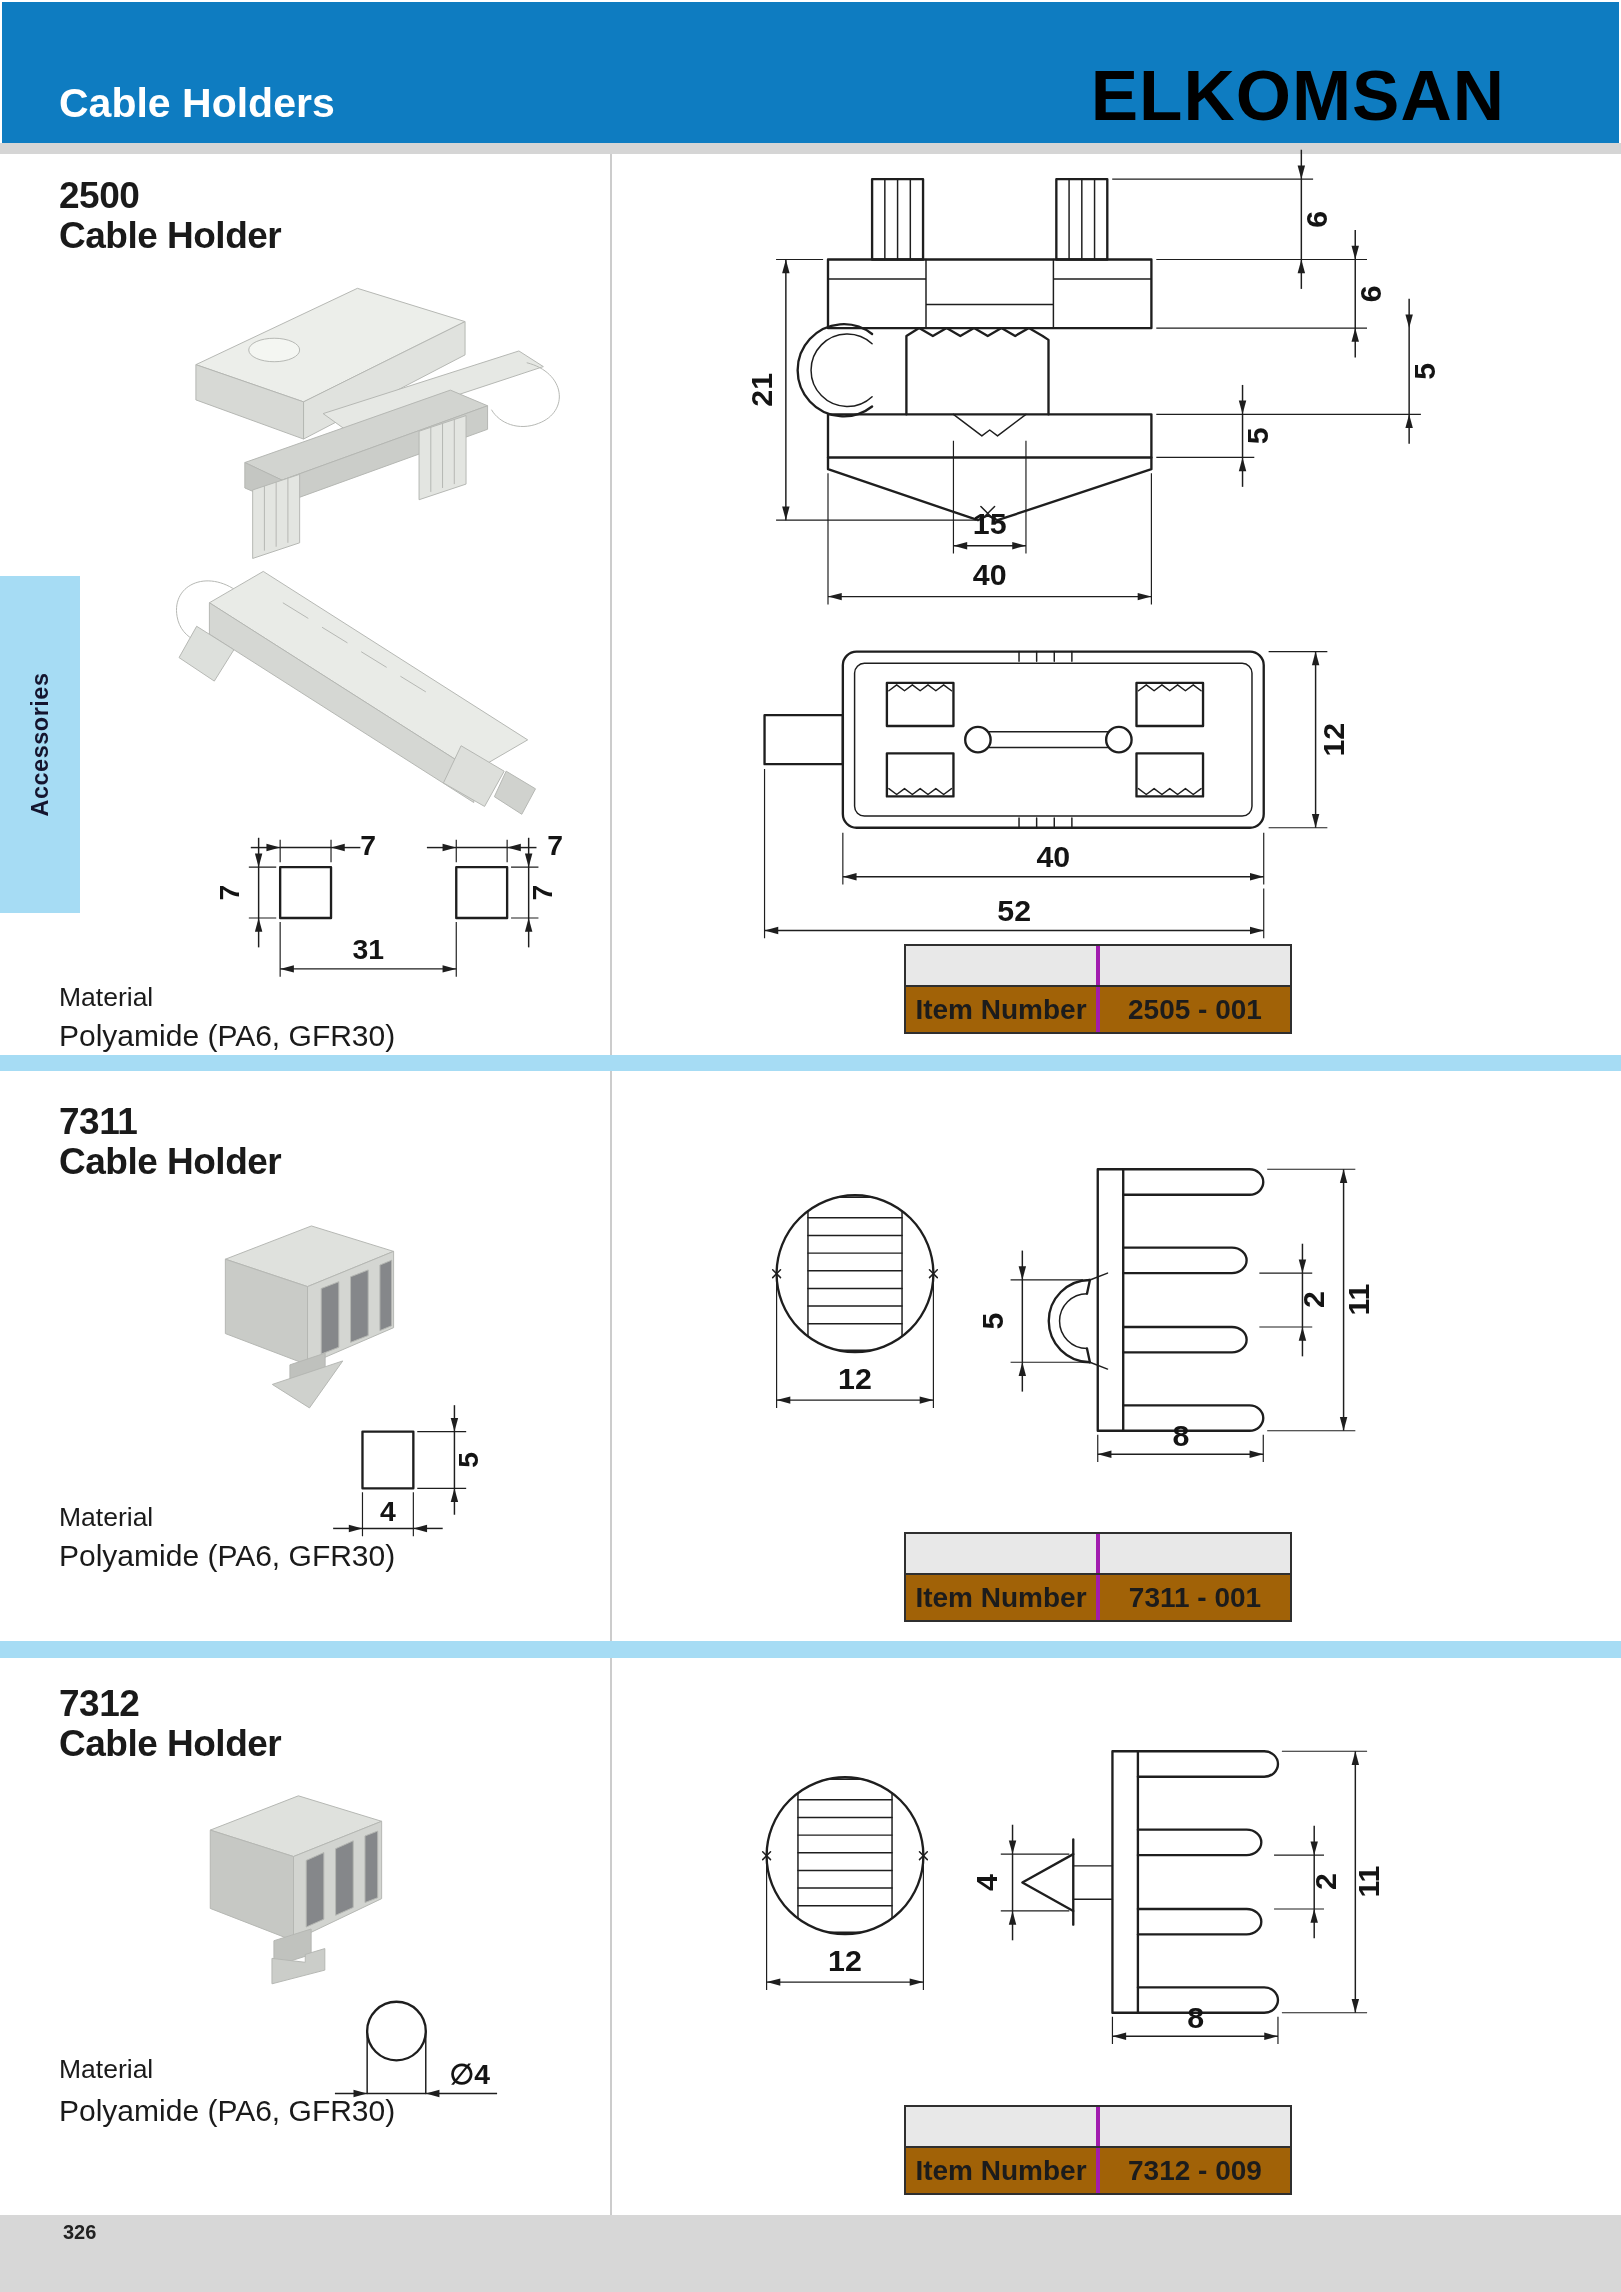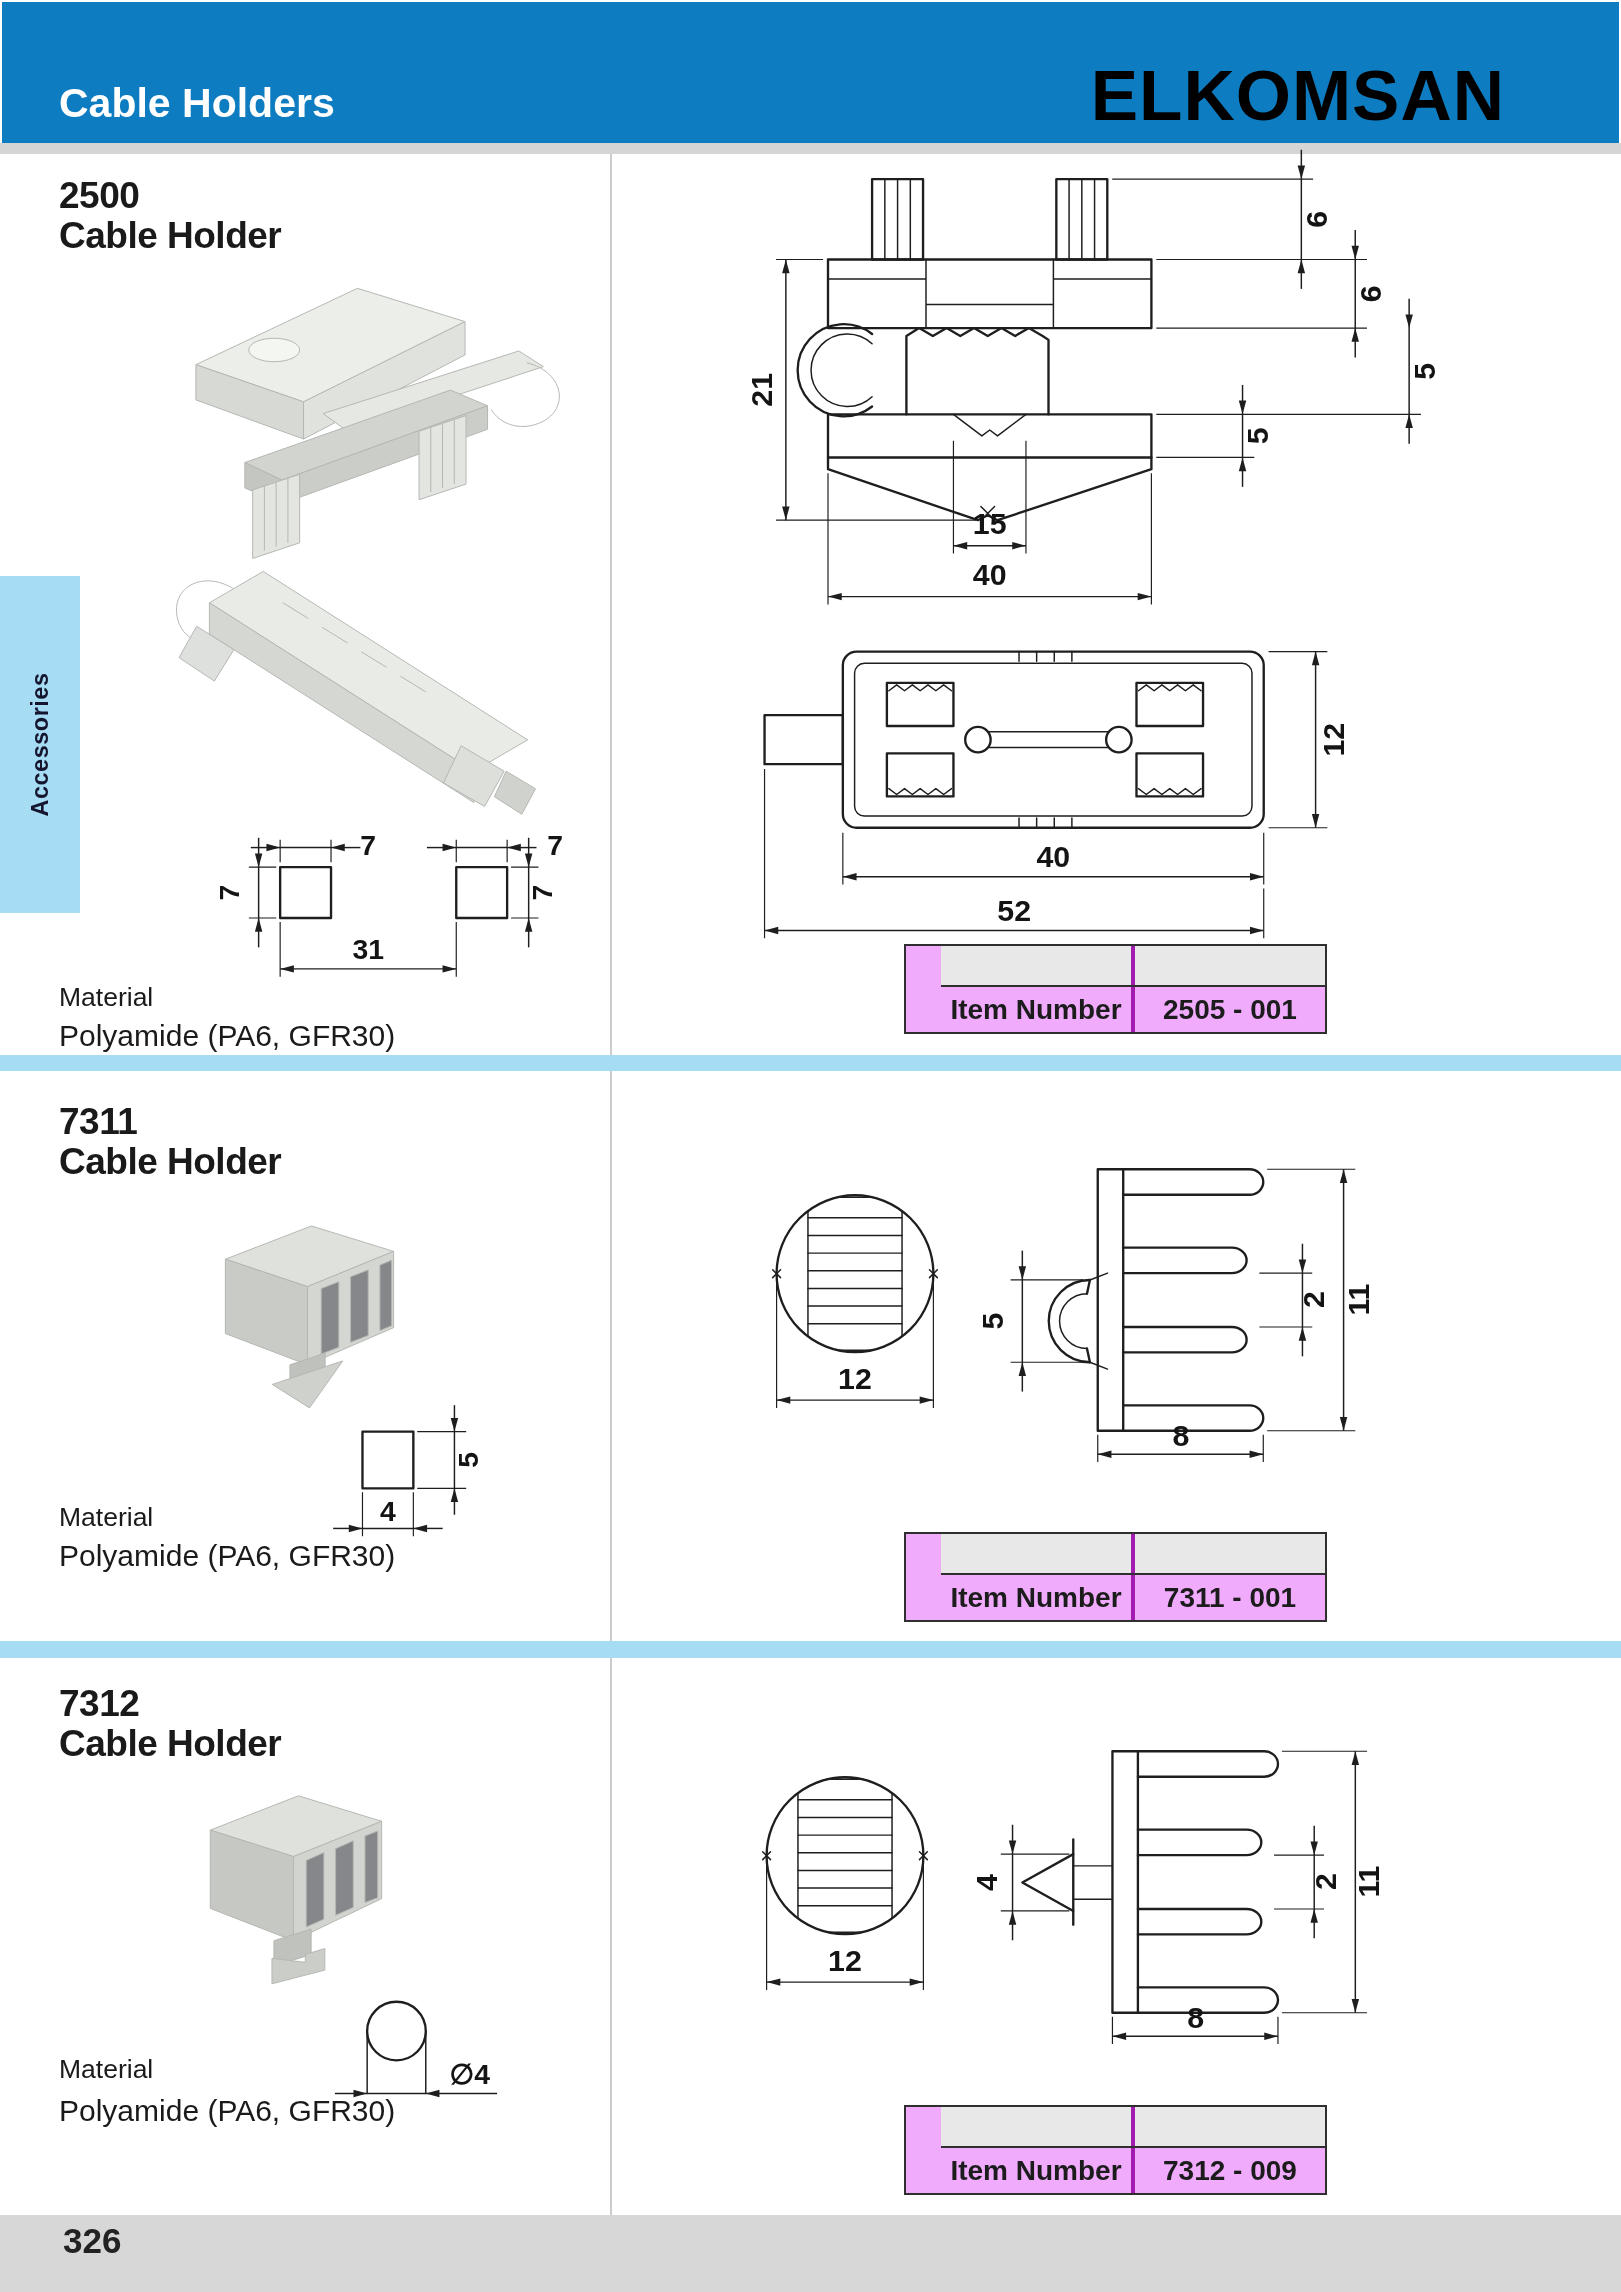--- a/index.html
+++ b/index.html
@@ -15,28 +15,28 @@
            color:#000000;letter-spacing:1px;}
   .h-strip{position:absolute;left:0;top:143px;right:0;height:10.8px;background:#d5d5d5;}
   
   .col-divider{position:absolute;left:610px;top:154px;width:2px;height:2061px;background:#cccccc;}
   .band{position:absolute;left:0;right:0;height:15.7px;background:#a6dcf4;}
   .sidebar{position:absolute;left:0;top:576px;width:80px;height:337px;background:#a6dcf4;
            display:flex;align-items:center;justify-content:center;}
   .sidebar span{transform:rotate(-90deg);white-space:nowrap;font-size:23.5px;font-weight:700;
                 color:#15152e;letter-spacing:0.5px;}
   .footer{position:absolute;left:0;top:2215px;right:0;height:77px;background:#d7d7d7;}
-  .pagenum{position:absolute;left:63px;top:2221px;font-size:35px;font-weight:700;color:#222222;}
+  .pagenum{position:absolute;left:63px;top:2221px;font-size:20px;font-weight:700;color:#222222;}
   
   .sec-title{position:absolute;font-size:37px;font-weight:700;color:#1a1a1a;line-height:40px;
              letter-spacing:-0.5px;}
   .mat-label{position:absolute;font-size:26.5px;font-weight:400;color:#1a1a1a;}
   .mat-value{position:absolute;font-size:30px;font-weight:400;color:#1a1a1a;}
   
-  .itable{position:absolute;width:384px;border:2px solid #2f2f2f;background:#f0abfc;padding-left:35px;}
+  .itable{position:absolute;width:384px;border:2px solid #2f2f2f;background:#a16207;}
   .ithead{display:flex;height:39px;background:#e8e8e8;border-bottom:2px solid #2f2f2f;}
   .itrow{display:flex;height:45px;}
   .cell{flex:1;display:flex;align-items:center;justify-content:center;text-align:center;
         font-size:28px;font-weight:700;color:#1c1c1c;}
   .cell + .cell{border-left:4px solid #a21caf;}
   
   svg{overflow:visible;}
   .ol{fill:none;stroke:#1e1e1e;stroke-width:2.4;stroke-linejoin:round;stroke-linecap:round;}
   .ol .thin{stroke-width:1.5;}
   .dl path,.dl line{fill:none;stroke:#1e1e1e;stroke-width:1.5;}

